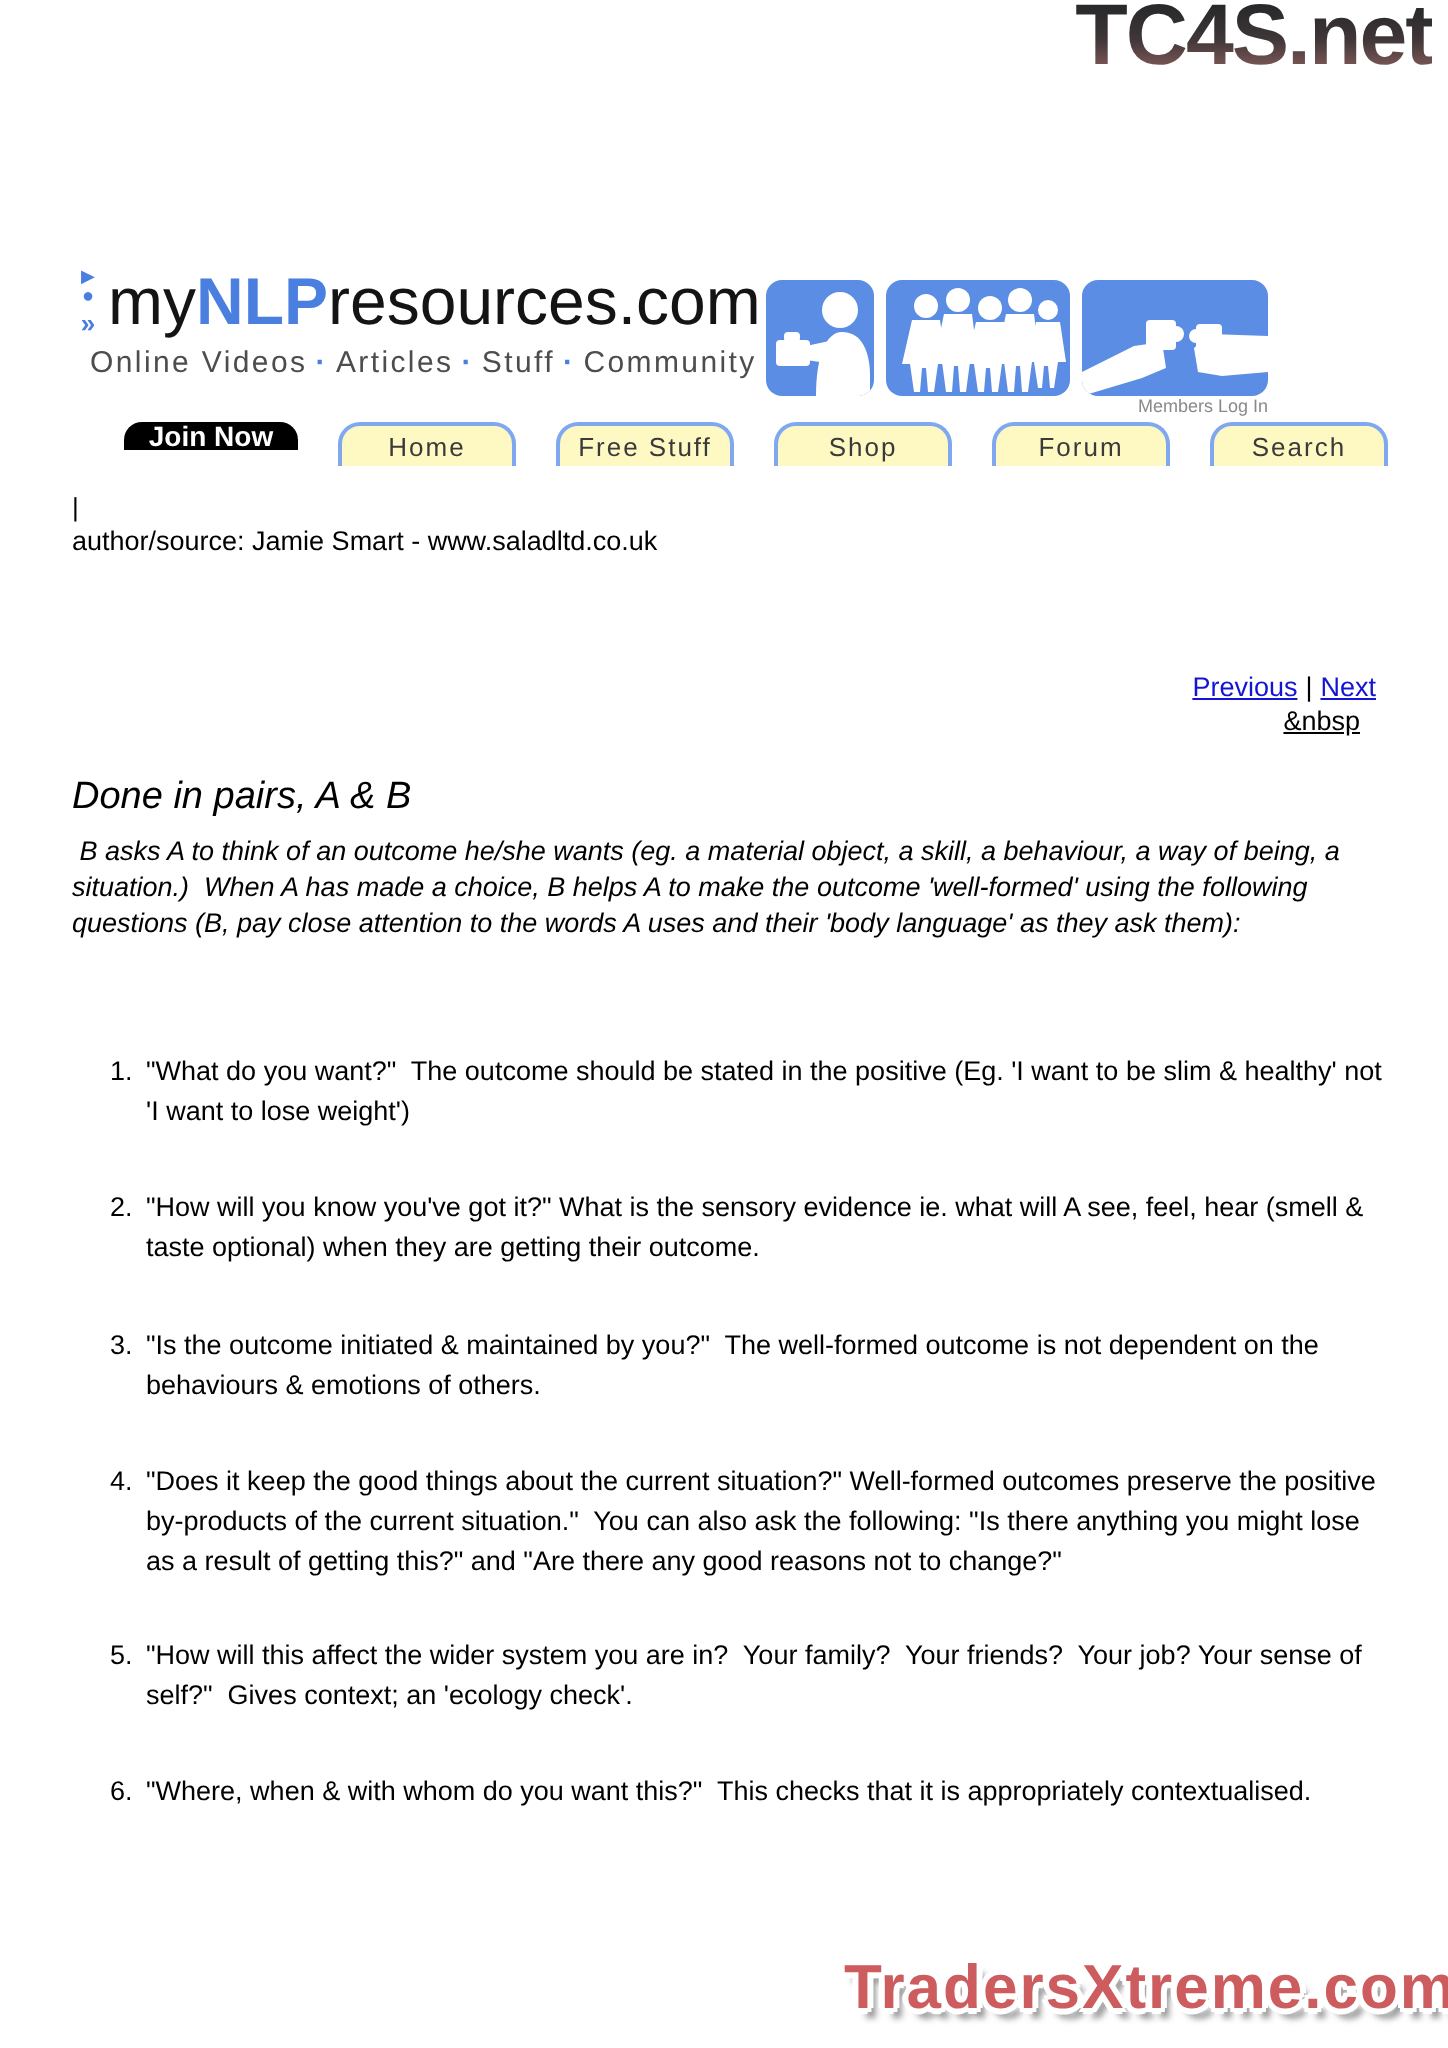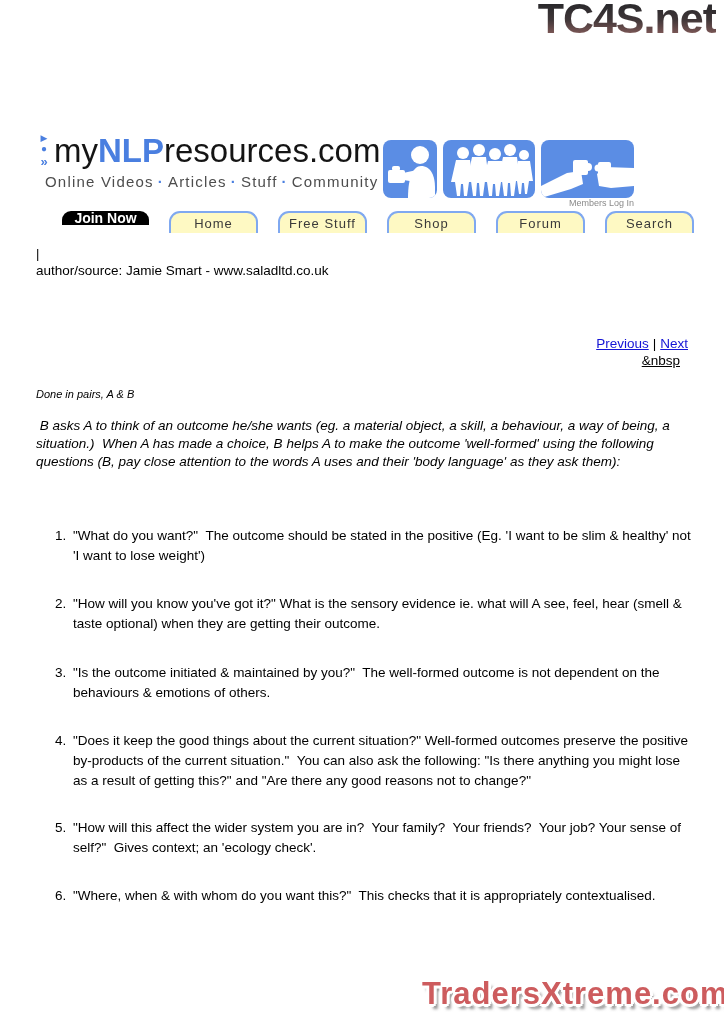--- a/index.html
+++ b/index.html
@@ -57,21 +57,21 @@
   .title-row .pub { margin-left:10px; }
 
   .pipe { position:absolute; left:36px; top:246px; font-size:13px; }
   .author { position:absolute; left:36px; top:263px; font-size:13.5px; }
 
   .pagenav { position:absolute; right:36px; top:336px; font-size:13.5px; text-align:right; }
   .pagenav a { color:#1414d6; text-decoration:underline; cursor:pointer; }
   .pagenav .sep { color:#000; margin:0 4px; }
   .nbsp-line { margin-top:2px; padding-right:8px;text-decoration:underline; }
 
-  .intro1 { position:absolute; left:36px; top:388px; font-style:italic; font-size:11px; }
+  .intro1 { position:absolute; left:36px; top:388px; font-style:italic; font-size:19px; }
   .intro2 { position:absolute; left:36px; top:417px; width:658px; font-style:italic; font-size:13.5px; line-height:18px; white-space:pre-wrap; }
 
   
   .wm-mid {
     position:absolute; left:224px; top:488px;
     font-family:"DejaVu Serif", serif; font-weight:bold; font-size:34px; letter-spacing:3px;
     color:#C8242B;
     text-shadow:
       -2px -2px 0 #fff, 2px -2px 0 #fff, -2px 2px 0 #fff, 2px 2px 0 #fff,
       0 -2px 0 #fff, 0 2px 0 #fff, -2px 0 0 #fff, 2px 0 0 #fff,

